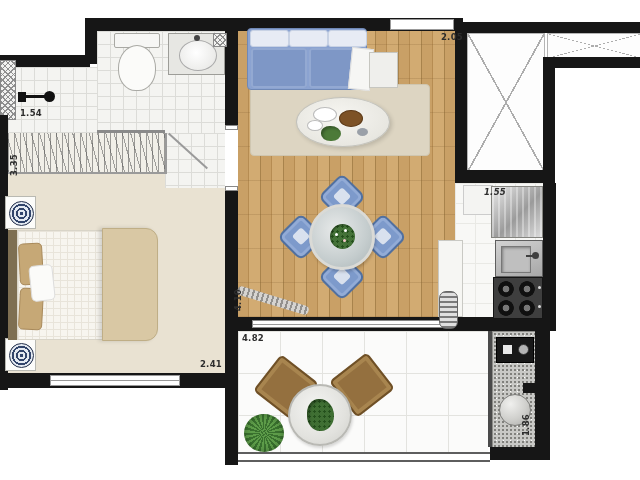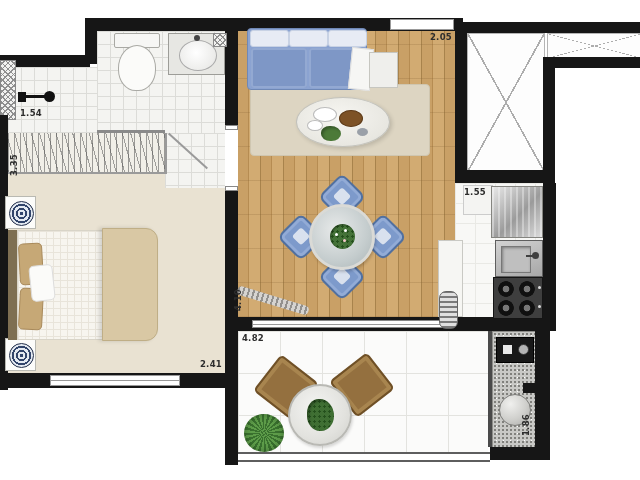--- a/index.html
+++ b/index.html
@@ -206,19 +206,19 @@
   <div class="bchair" style="left:338px;top:362px;transform:rotate(-38deg);"></div>
   <div class="abs" style="left:288px;top:384px;width:64px;height:62px;border-radius:50%;background:radial-gradient(circle at 42% 38%,#f4f4f2,#e2e2de 60%,#cfcfca);border:2px solid #b9b9b4;box-shadow:1px 2px 3px rgba(0,0,0,.15);box-sizing:border-box;">
     <div class="abs" style="left:17px;top:13px;width:27px;height:32px;border-radius:45% 55% 50% 50%;background:radial-gradient(#24501c 1px,transparent 1.3px) 0 0/5px 5px,#3f6f33;box-shadow:inset 2px 2px 3px rgba(0,0,0,.35);"></div>
   </div>
   <div class="abs" style="left:244px;top:414px;width:40px;height:38px;border-radius:50%;background:repeating-conic-gradient(from 10deg,#39702e 0 9deg,#5d9c49 9deg 18deg);box-shadow:inset 0 0 6px rgba(0,0,0,.3);"></div>
   <div class="abs" style="left:238px;top:452px;width:252px;height:10px;background:#fff;border-top:2px solid #5e5e5e;border-bottom:2px solid #5e5e5e;box-sizing:border-box;"></div>
 
   <div class="dim" style="left:14px;top:108px;width:34px;">1.54</div>
   <div class="dim vdim" style="left:-4px;top:160px;width:36px;height:10px;">3.35</div>
   <div class="dim" style="left:194px;top:359px;width:34px;">2.41</div>
-  <div class="dim" style="left:425px;top:32px;width:32px;">2.05</div>
+  <div class="dim" style="left:436px;top:32px;width:32px;">2.05</div>
   <div class="dim vdim" style="left:220px;top:295px;width:36px;height:10px;">4.10</div>
   <div class="dim" style="left:237px;top:333px;width:32px;">4.82</div>
-  <div class="dim" style="left:460px;top:187px;width:30px;">1.55</div>
+  <div class="dim" style="left:480px;top:187px;width:30px;font-style:italic;">1.55</div>
   <div class="dim vdim" style="left:508px;top:420px;width:36px;height:10px;">1.86</div>
 
 </div>
 
 </body></html>

